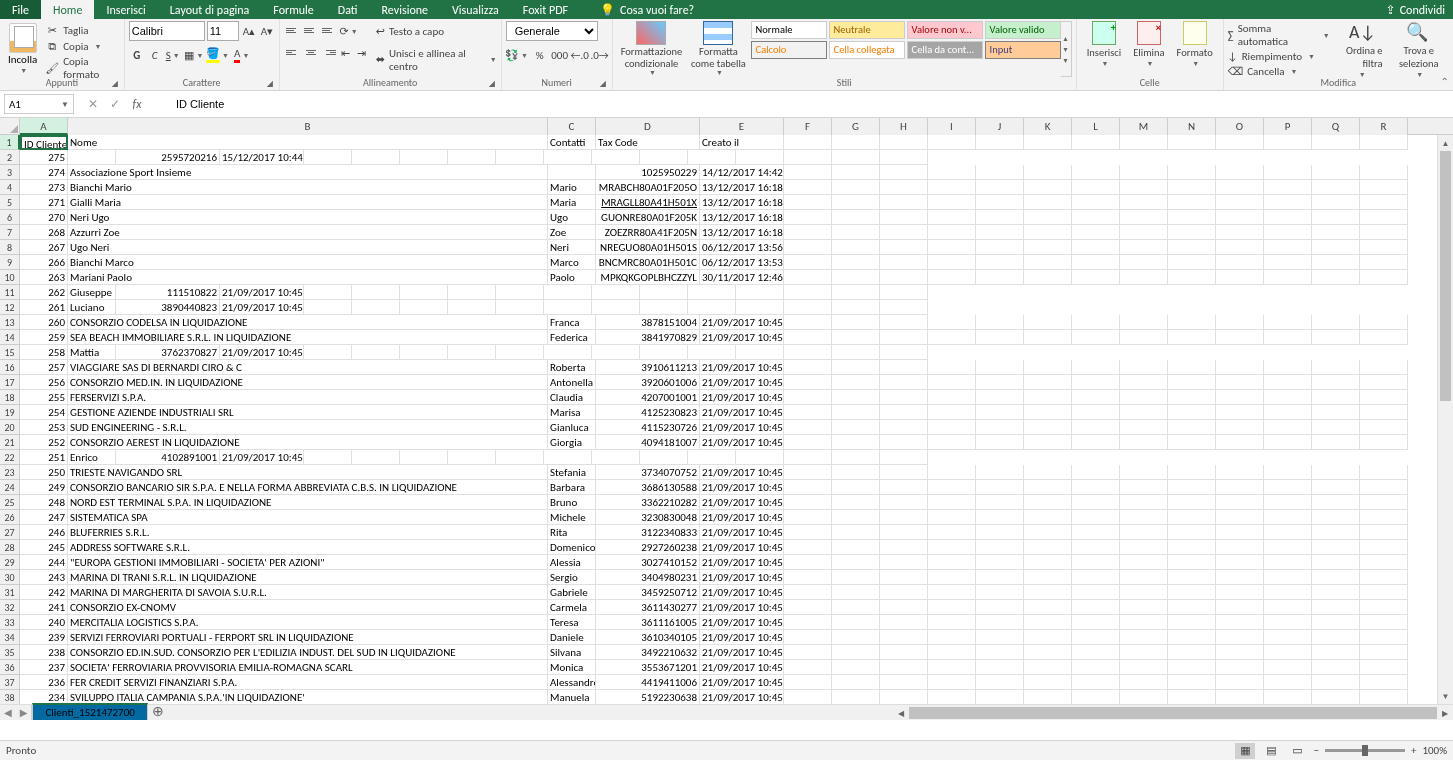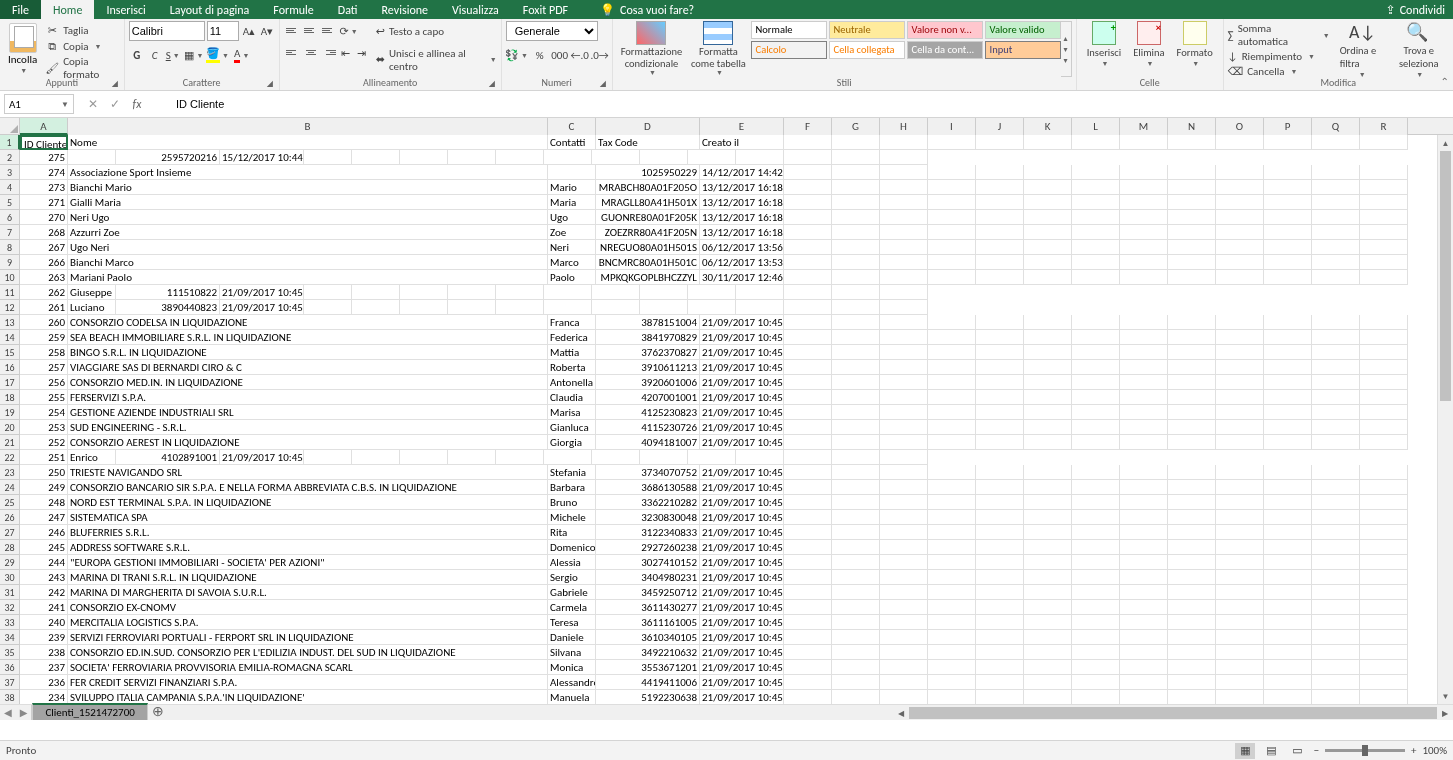--- a/index.html
+++ b/index.html
@@ -98,21 +98,21 @@
 .cell.selected { border: 2px solid #217346; height: 15px; position: relative; z-index: 2; }
 
 
 .v-scroll { position: absolute; right: 0; top: 17px; bottom: 16px; width: 16px; background: #f0f0f0; border-left: 1px solid #ddd; }
 .v-scroll-btn { height: 16px; display: flex; align-items: center; justify-content: center; font-size: 8px; color: #666; cursor: pointer; }
 .v-scroll-thumb { position: absolute; top: 16px; left: 2px; right: 2px; height: 250px; background: #c1c1c1; border-radius: 0; cursor: pointer; }
 .h-scroll-area { position: absolute; bottom: 0; left: 0; right: 0; height: 16px; background: #f0f0f0; border-top: 1px solid #ddd; display: flex; }
 .h-scroll-nav { display: flex; align-items: center; padding: 0 4px; gap: 8px; }
 .h-scroll-nav span { font-size: 10px; color: #888; cursor: pointer; }
 .sheet-tabs { display: flex; align-items: flex-end; border-left: 1px solid #ccc; }
-.sheet-tab { padding: 1px 12px; background: #a3a3a3; border: 1px solid #ccc; border-bottom: none; font-size: 11px; cursor: pointer; margin-top: -1px; border-top: 2px solid #217346;}
+.sheet-tab { padding: 1px 12px; background: #0369a1; border: 1px solid #ccc; border-bottom: none; font-size: 11px; cursor: pointer; margin-top: -1px; border-top: 2px solid #217346;}
 .add-sheet { width: 20px; display: flex; align-items: center; justify-content: center; font-size: 14px; color: #666; cursor: pointer; }
 .h-scroll-track { flex: 1; position: relative; margin-left: auto; max-width: 560px; background: #f0f0f0; display: flex; align-items: center; }
 .h-scroll-btn { width: 16px; height: 16px; display: flex; align-items: center; justify-content: center; font-size: 8px; color: #666; cursor: pointer; }
 .h-scroll-thumb { flex: 1; height: 12px; background: #c1c1c1; margin: 0; cursor: pointer; }
 
 
 .status-bar { position: absolute; bottom: 0; left: 0; right: 0; height: 20px; background: #f3f3f3; border-top: 1px solid #d4d4d4; display: flex; align-items: center; font-size: 11px; color: #444; padding: 0 6px; }
 .status-left { }
 .status-right { margin-left: auto; display: flex; align-items: center; gap: 6px; }
 .view-btn { width: 20px; height: 16px; display: flex; align-items: center; justify-content: center; cursor: pointer; border: 1px solid transparent; }
@@ -355,21 +355,21 @@
             <span class="dropdown-caret">▼</span>
           </div>
         <div class="edit-row">
             <span>⌫</span>
             <span>Cancella</span>
             <span class="dropdown-caret">▼</span>
           </div>
       </div>
       <div class="big-btn">
           <div class="big-btn-icon" style="font-size:18px;">A↓</div>
-          <span style="max-width:46px;text-align:left;">Ordina e filtra</span>
+          <span style="max-width:46px;text-align:right;">Ordina e filtra</span>
           <span class="dropdown-caret">▼</span>
         </div>
       <div class="big-btn">
           <div class="big-btn-icon" style="font-size:18px;">🔍</div>
           <span style="max-width:52px;text-align:center;">Trova e seleziona</span>
           <span class="dropdown-caret">▼</span>
         </div>
     </div>
     <div class="ribbon-group-label">Modifica</div>
   </div>
@@ -495,21 +495,21 @@
         <div class="cell" style="width: 48px;"></div>
         <div class="cell" style="width: 48px;"></div>
         <div class="cell" style="width: 48px;"></div>
         <div class="cell" style="width: 48px;"></div>
       </div>
       <div class="row">
         <div class="row-h">5</div>
         <div class="cell r" style="width: 48px;">271</div>
         <div class="cell" style="width: 480px;">Gialli Maria</div>
         <div class="cell" style="width: 48px;">Maria</div>
-        <div class="cell r" style="width: 104px;">MRAGLL80A41H501X</div>
+        <div class="cell r" style="width: 104px; text-decoration: underline;">MRAGLL80A41H501X</div>
         <div class="cell" style="width: 84px;">13/12/2017 16:18</div>
         <div class="cell" style="width: 48px;"></div>
         <div class="cell" style="width: 48px;"></div>
         <div class="cell" style="width: 48px;"></div>
         <div class="cell" style="width: 48px;"></div>
         <div class="cell" style="width: 48px;"></div>
         <div class="cell" style="width: 48px;"></div>
         <div class="cell" style="width: 48px;"></div>
         <div class="cell" style="width: 48px;"></div>
         <div class="cell" style="width: 48px;"></div>
@@ -701,21 +701,20 @@
         <div class="cell" style="width: 48px;"></div>
         <div class="cell" style="width: 48px;"></div>
         <div class="cell" style="width: 48px;"></div>
         <div class="cell" style="width: 48px;"></div>
         <div class="cell" style="width: 48px;"></div>
         <div class="cell" style="width: 48px;"></div>
       </div>
       <div class="row">
         <div class="row-h">15</div>
         <div class="cell r" style="width: 48px;">258</div>
-        <div class="cell" style="width: 480px;">BINGO S.R.L. IN LIQUIDAZIONE</div>
         <div class="cell" style="width: 48px;">Mattia</div>
         <div class="cell r" style="width: 104px;">3762370827</div>
         <div class="cell" style="width: 84px;">21/09/2017 10:45</div>
         <div class="cell" style="width: 48px;"></div>
         <div class="cell" style="width: 48px;"></div>
         <div class="cell" style="width: 48px;"></div>
         <div class="cell" style="width: 48px;"></div>
         <div class="cell" style="width: 48px;"></div>
         <div class="cell" style="width: 48px;"></div>
         <div class="cell" style="width: 48px;"></div>

